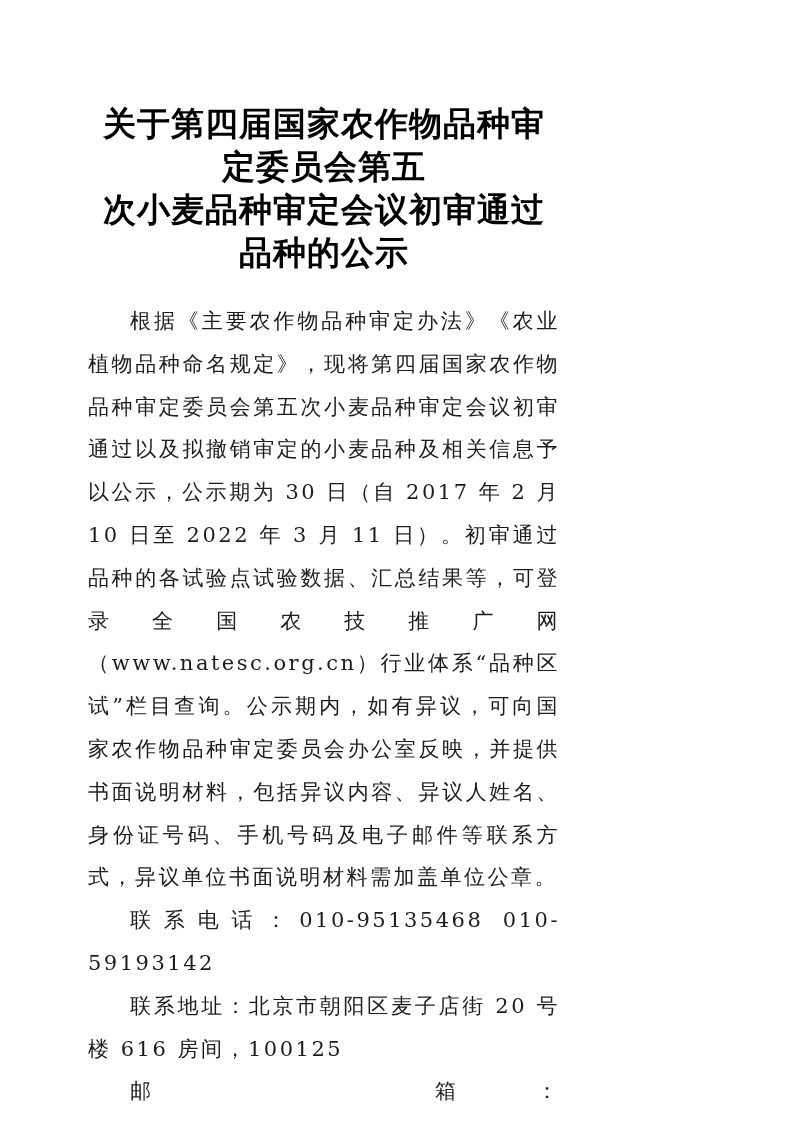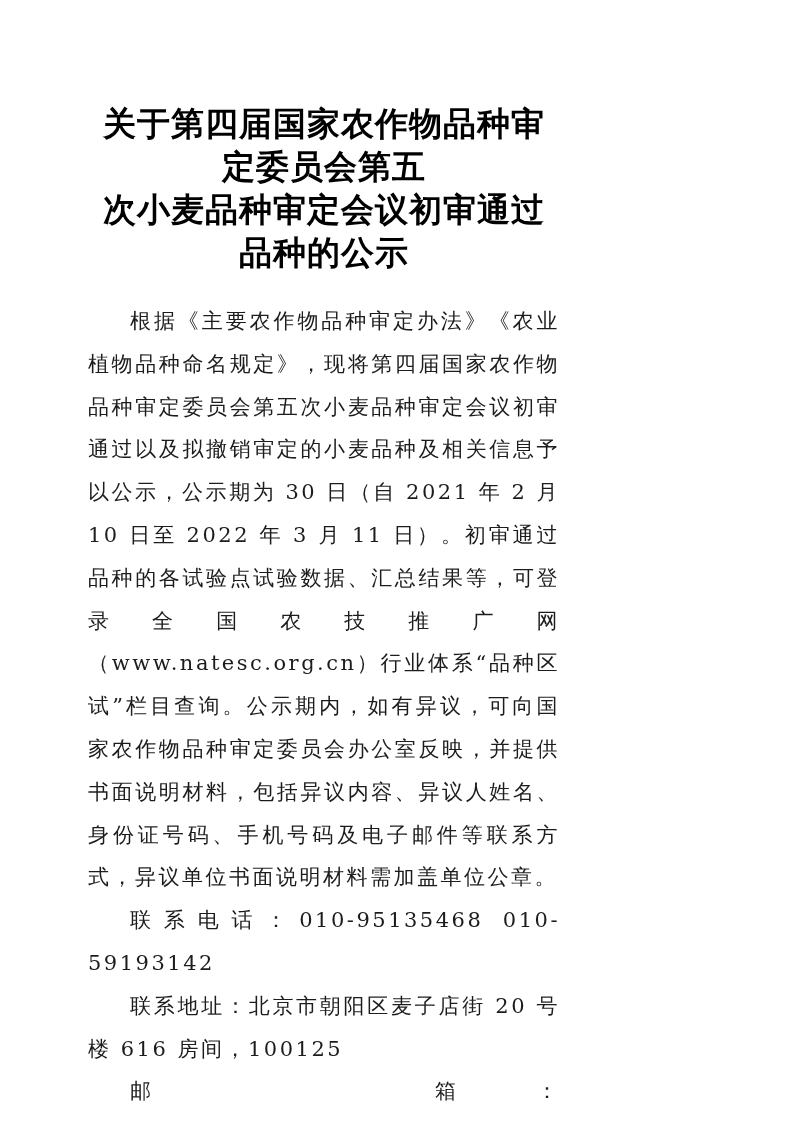--- a/index.html
+++ b/index.html
@@ -62,21 +62,21 @@
 <body>
 
 <div class="page">
   <div class="content">
 
     <h1 class="title">
       <span class="title-line">关于第四届国家农作物品种审定委员会第五</span>
       <span class="title-line">次小麦品种审定会议初审通过品种的公示</span>
     </h1>
 
-    <p class="body-text para">根据《主要农作物品种审定办法》《农业植物品种命名规定》，现将第四届国家农作物品种审定委员会第五次小麦品种审定会议初审通过以及拟撤销审定的小麦品种及相关信息予以公示，公示期为 30 日（自 2021 年 2 月 10 日至 2022 年 3 月 11 日）。初审通过品种的各试验点试验数据、汇总结果等，可登录全国农技推广网（www.natesc.org.cn）行业体系“品种区试”栏目查询。公示期内，如有异议，可向国家农作物品种审定委员会办公室反映，并提供书面说明材料，包括异议内容、异议人姓名、身份证号码、手机号码及电子邮件等联系方式，异议单位书面说明材料需加盖单位公章。</p>
+    <p class="body-text para">根据《主要农作物品种审定办法》《农业植物品种命名规定》，现将第四届国家农作物品种审定委员会第五次小麦品种审定会议初审通过以及拟撤销审定的小麦品种及相关信息予以公示，公示期为 30 日（自 2017 年 2 月 10 日至 2022 年 3 月 11 日）。初审通过品种的各试验点试验数据、汇总结果等，可登录全国农技推广网（www.natesc.org.cn）行业体系“品种区试”栏目查询。公示期内，如有异议，可向国家农作物品种审定委员会办公室反映，并提供书面说明材料，包括异议内容、异议人姓名、身份证号码、手机号码及电子邮件等联系方式，异议单位书面说明材料需加盖单位公章。</p>
 
     <p class="body-text contact">联系电话：010-95135468  010-59193142</p>
     <p class="body-text contact">联系地址：北京市朝阳区麦子店街 20 号楼 616 房间，100125</p>
     <p class="body-text contact">邮　　箱：qgnjzxpzqsc@agri.gov.cn</p>
 
 
   </div>
 </div>
 
 </body></html>

